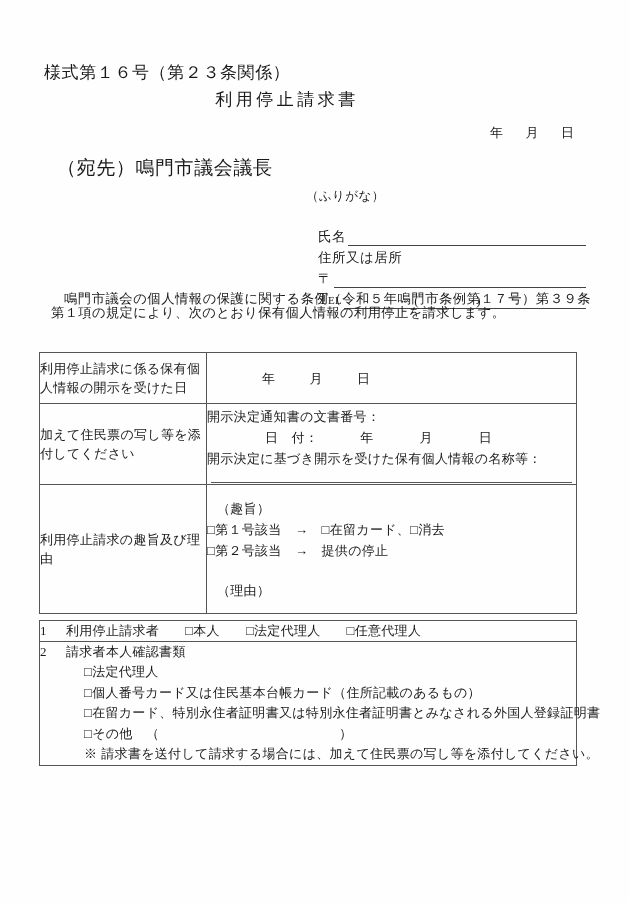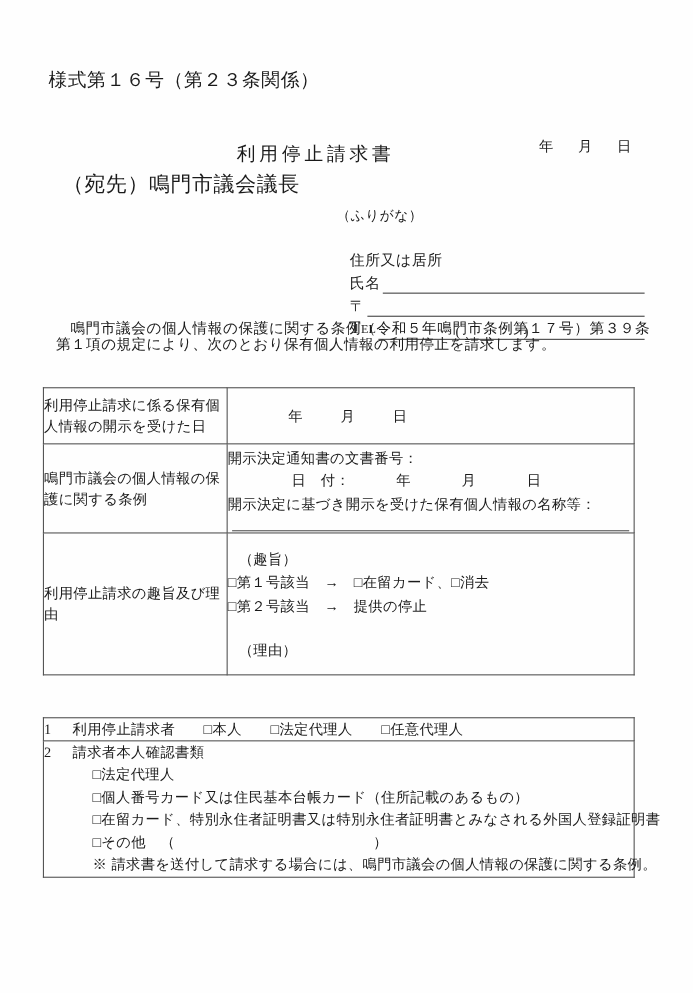--- a/index.html
+++ b/index.html
@@ -31,21 +31,20 @@
     white-space: nowrap;
   }
   .doc-title {
     left: 0;
     top: 88px;
     width: 574px;
     text-align: center;
     font-size: 17px;
     letter-spacing: 3.5px;
     white-space: nowrap;
-    margin-top: 40px;
   }
   .date-line-top {
     left: 490px;
     top: 124px;
     font-size: 13px;
     letter-spacing: 0.5px;
     white-space: nowrap;
   }
   .date-line-top .gap { display: inline-block; width: 22px; }
 
@@ -139,37 +138,37 @@
     padding: 7px 10px 7px 10px;
     line-height: 21px;
     letter-spacing: 0.3px;
   }
   .r1-body { height: 50px; vertical-align: middle; }
   .r1-date { margin-left: 55px; white-space: nowrap; letter-spacing: 0.5px; }
   .r1-date .gap { display: inline-block; width: 34px; }
 
   .r2-body { height: 80px; vertical-align: top; }
   .r2-line1 { white-space: nowrap; }
-  .r2-line2 { white-space: nowrap; padding-left: 58px; font-family: Liberation Mono, monospace; }
+  .r2-line2 { white-space: nowrap; padding-left: 58px; }
   .r2-line2 .gap-m { display: inline-block; width: 42px; }
   .r2-line2 .gap-l { display: inline-block; width: 46px; }
   .r2-line3 { white-space: nowrap; }
   .r2-rule {
     border-bottom: 1px solid #555;
     height: 11px;
     margin: 2px 4px 0 4px;
   }
 
   .r3-label { vertical-align: middle; }
   .r3-body { height: 128px; vertical-align: top; }
   .r3-body .indent { padding-left: 10px; }
   .r3-body .chk-line { white-space: nowrap; }
   .r3-body .spacer { height: 19px; }
 
-  .t2 { left: 39px; top: 652px; width: 538px; }
+  .t2 { left: 39px; top: 620px; width: 538px; }
   .t2 td { padding: 0; }
   .row-num-cell {
     padding: 6px 10px 6px 14px;
     line-height: 20px;
     letter-spacing: 0.3px;
   }
   .sec1-line { white-space: nowrap; }
   .sec1-line .num { display: inline-block; width: 26px; }
   .sec1-line .opt { display: inline-block; margin-left: 26px; }
   .sec2-head { white-space: nowrap; }
@@ -190,27 +189,27 @@
 
   <div class="abs date-line-top">
     <span>年</span><span class="gap"></span><span>月</span><span class="gap"></span><span>日</span>
   </div>
 
   <div class="abs addressee">（宛先）鳴門市議会議長</div>
 
   <div class="abs applicant">
     <div class="furigana">（ふりがな）</div>
 
-    <div class="app-row plain">
-      <span class="lbl">住所又は居所</span>
-    </div>
-
     <div class="app-row">
       <span class="lbl">氏名</span>
       <span class="rule"></span>
+    </div>
+
+    <div class="app-row plain">
+      <span class="lbl">住所又は居所</span>
     </div>
 
     <div class="app-row">
       <span class="lbl">〒</span>
       <span class="rule"></span>
     </div>
 
     <div class="app-row">
       <span class="lbl tel-label">Tel</span>
       <span class="tel-rule">
@@ -226,21 +225,21 @@
     <tbody>
         <tr>
       <td class="cell-label">利用停止請求に係る保有個人情報の開示を受けた日</td>
       <td class="cell-body r1-body">
         <div class="r1-date">
           <span>年</span><span class="gap"></span><span>月</span><span class="gap"></span><span>日</span>
         </div>
       </td>
     </tr>
     <tr>
-      <td class="cell-label">鳴門市議会の個人情報の保護に関する条例</td>
+      <td class="cell-label">加えて住民票の写し等を添付してください</td>
       <td class="cell-body r2-body">
         <div class="r2-line1">開示決定通知書の文書番号：</div>
         <div class="r2-line2">
           <span>日　付：</span><span class="gap-m"></span><span>年</span><span class="gap-l"></span><span>月</span><span class="gap-l"></span><span>日</span>
         </div>
         <div class="r2-line3">開示決定に基づき開示を受けた保有個人情報の名称等：</div>
         <div class="r2-rule"></div>
       </td>
     </tr>
     <tr>
@@ -268,20 +267,20 @@
     <tr>
       <td class="row-num-cell">
         <div class="sec2-head">
           <span class="num">2</span><span>請求者本人確認書類</span>
         </div>
         <div class="doc-list">
           <div class="item">□法定代理人</div>
           <div class="item">□個人番号カード又は住民基本台帳カード（住所記載のあるもの）</div>
           <div class="item">□在留カード、特別永住者証明書又は特別永住者証明書とみなされる外国人登録証明書</div>
           <div class="item"><span>□その他　（</span><span class="other-paren"></span><span>）</span></div>
-          <div class="note"><span class="mark">※</span><span>請求書を送付して請求する場合には、鳴門市議会の個人情報の保護に関する条例。</span></div>
+          <div class="note"><span class="mark">※</span><span>請求書を送付して請求する場合には、加えて住民票の写し等を添付してください。</span></div>
         </div>
       </td>
     </tr>
   </tbody>
     </table>
 
 </div>
 
 </body></html>

